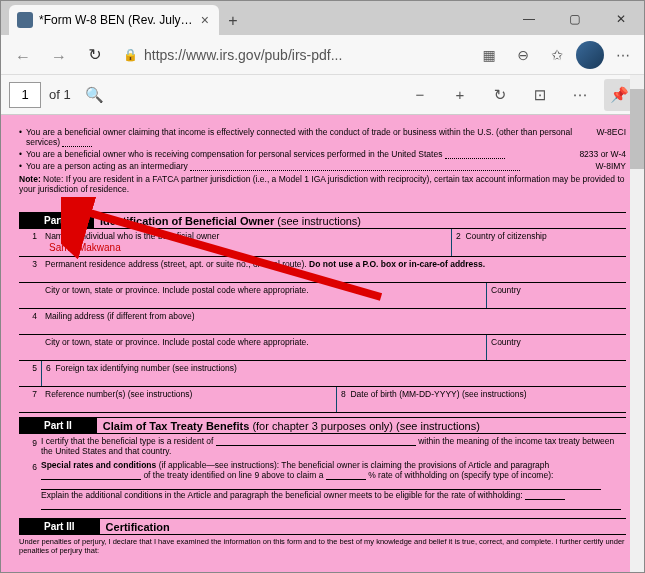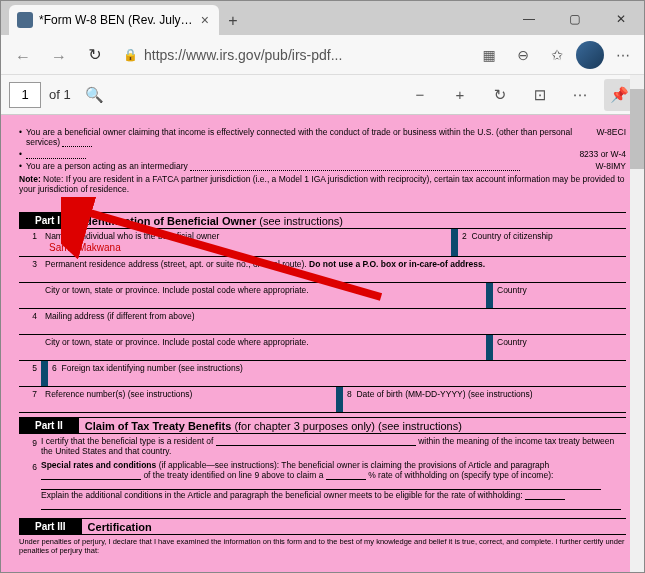--- a/index.html
+++ b/index.html
@@ -27,26 +27,26 @@
 .pdfbtn{width:32px;height:32px;display:flex;align-items:center;justify-content:center;color:#555;font-size:15px}
 .pin{background:#ddd;border-radius:3px}
 .doc{background:#f9a8d4;height:459px;overflow:auto;padding:10px 18px;font-family:Arial,sans-serif;font-size:8.5px;color:#000;position:relative}
 .bullet{display:flex;margin:2px 0}
 .bullet::before{content:"•";margin-right:4px}
 .bullet-line{flex:1}
 .dotted{border-bottom:1px dotted #000;display:inline-block;vertical-align:bottom}
 .formcode{white-space:nowrap;margin-left:4px}
 .note{margin:3px 0 18px}
 .part-hdr{display:flex;align-items:center;border-top:1.5px solid #000;border-bottom:1px solid #000;margin-top:4px}
-.part-tag{background:#000;color:#fff;font-weight:bold;padding:2px 16px;font-size:10px}
+.part-tag{background:#000;color:#fff;font-weight:bold;padding:2px 25px;font-size:10px}
 .part-title{font-weight:bold;font-size:11px;margin-left:6px}
 .part-sub{font-weight:normal}
 .frow{display:flex;border-bottom:1px solid #000}
 .fcell{padding:2px 4px;font-size:8.5px}
-.bl{border-left:7px solid #0c4a6e}
+.bl{border-left:1px solid #0c4a6e}
 .num{width:22px;text-align:right;padding-right:4px}
 .filled{color:#c00;font-family:Arial;font-size:10px;padding:1px 4px}
 .tall{height:26px}
 .sec9{display:flex;padding:2px 0}
 .sec9 .txt{flex:1}
 .uline{display:inline-block;border-bottom:1px solid #000;vertical-align:bottom}
 .arrow{position:absolute;pointer-events:none;z-index:10}
 .scrollbar{position:absolute;right:1px;top:75px;width:14px;height:497px;background:#f0f0f0}
 .thumb{position:absolute;top:14px;width:14px;height:80px;background:#c0c0c0}
 </style>
@@ -95,21 +95,21 @@
   <div class="pdfbtn pin">📌</div>
 </div>
 
 <div class="doc">
 
   <div class="bullet">
       <span class="bullet-line"><span>You are a beneficial owner claiming that income is effectively connected with the conduct of trade or business within the U.S. (other than personal services)</span> <span class="dotted" style="width:30px"></span></span>
       <span class="formcode">W-8ECI</span>
     </div>
   <div class="bullet">
-      <span class="bullet-line"> <span class="dotted" style="width:60px"></span></span>
+      <span class="bullet-line"><span>You are a beneficial owner who is receiving compensation for personal services performed in the United States</span> <span class="dotted" style="width:60px"></span></span>
       <span class="formcode">8233 or W-4</span>
     </div>
   <div class="bullet">
       <span class="bullet-line"><span>You are a person acting as an intermediary</span> <span class="dotted" style="width:330px"></span></span>
       <span class="formcode">W-8IMY</span>
     </div>
 
   <div class="note"><b>Note:</b> <span>Note: If you are resident in a FATCA partner jurisdiction (i.e., a Model 1 IGA jurisdiction with reciprocity), certain tax account information may be provided to your jurisdiction of residence.</span></div>
 
   <div class="part-hdr">

